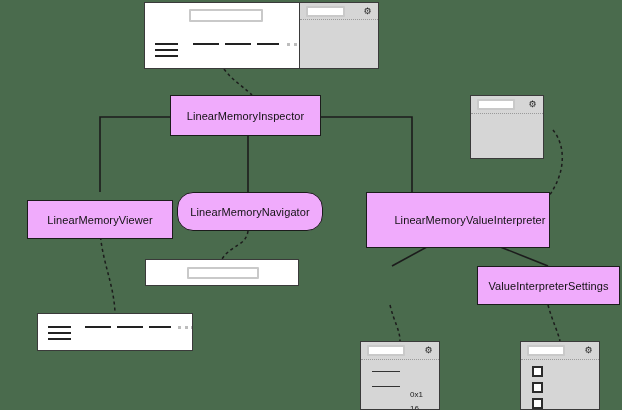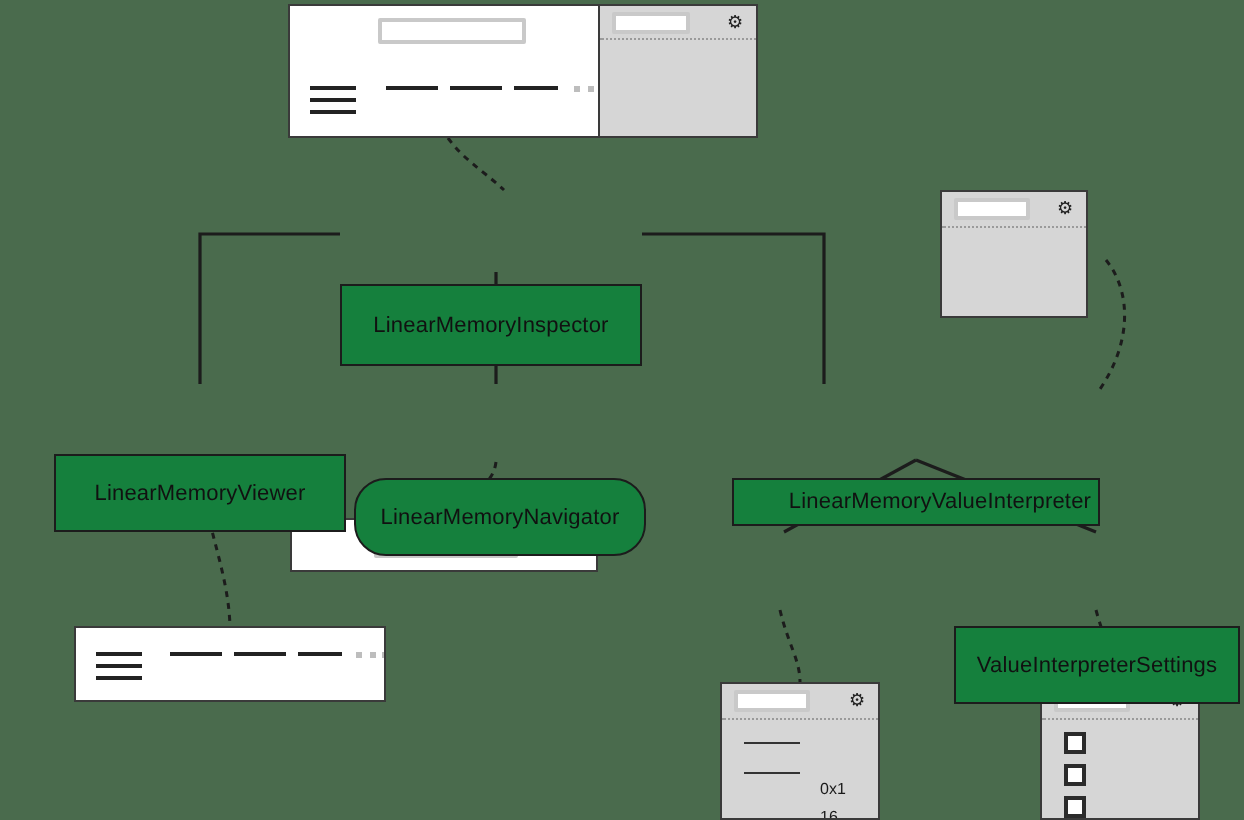--- a/index.html
+++ b/index.html
@@ -17,32 +17,31 @@
   }
   #edges {
     position: absolute;
     left: 0; top: 0;
     width: 622px;
     height: 410px;
     pointer-events: none;
   }
   .node {
     position: absolute;
-    background: #15803d;
+    background: #f0abfc;
     border: 1px solid #1c1c1c;
     box-sizing: border-box;
     display: flex;
     align-items: center;
     justify-content: center;
     color: #111111;
     font-size: 11px;
     letter-spacing: .1px;
     white-space: nowrap;
     z-index: 3;
-    margin-top: 47px;
   }
   
   .mock {
     position: absolute;
     box-sizing: border-box;
     border: 1px solid #3a3a3a;
     background: #ffffff;
     z-index: 2;
     overflow: hidden;
   }
@@ -190,29 +189,29 @@
     </div>
     <div class="cbox" style="left:11px; top:24px;"></div>
     <div class="cbox" style="left:11px; top:40px;"></div>
     <div class="cbox" style="left:11px; top:56px;"></div>
   </div>
 
   <div class="node" style="left:170px; top:95px; width:151px; height:41px;">
     <span>LinearMemoryInspector</span>
   </div>
 
-  <div class="node" style="left:27px; top:180px; width:146px; height:39px;">
+  <div class="node" style="left:27px; top:200px; width:146px; height:39px;">
     <span>LinearMemoryViewer</span>
   </div>
 
   <div class="node" style="left:177px; top:192px; width:146px; height:39px;border-radius:16px;">
     <span>LinearMemoryNavigator</span>
   </div>
 
-  <div class="node" style="left:366px; top:192px; width:184px; height:24px;padding-left:24px;">
+  <div class="node" style="left:366px; top:192px; width:184px; height:56px;padding-left:24px;">
     <span>LinearMemoryValueInterpreter</span>
   </div>
 
 
   <div class="node" style="left:477px; top:266px; width:143px; height:39px;">
     <span>ValueInterpreterSettings</span>
   </div>
 
 </div>
 

